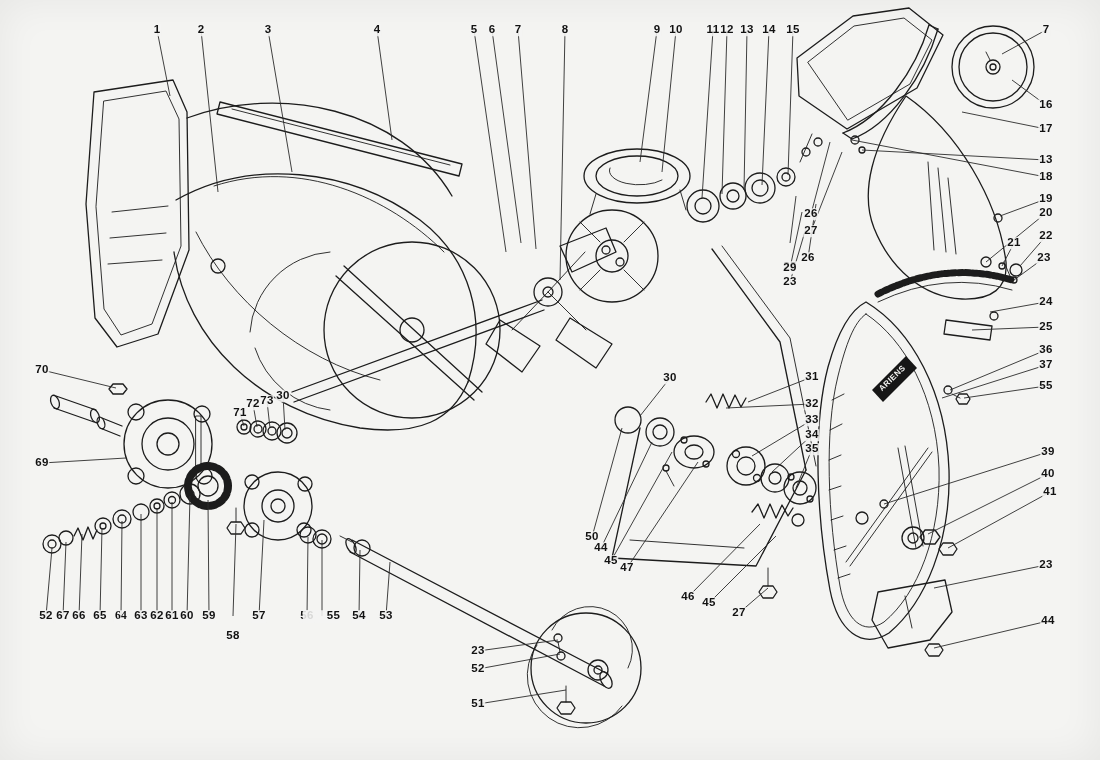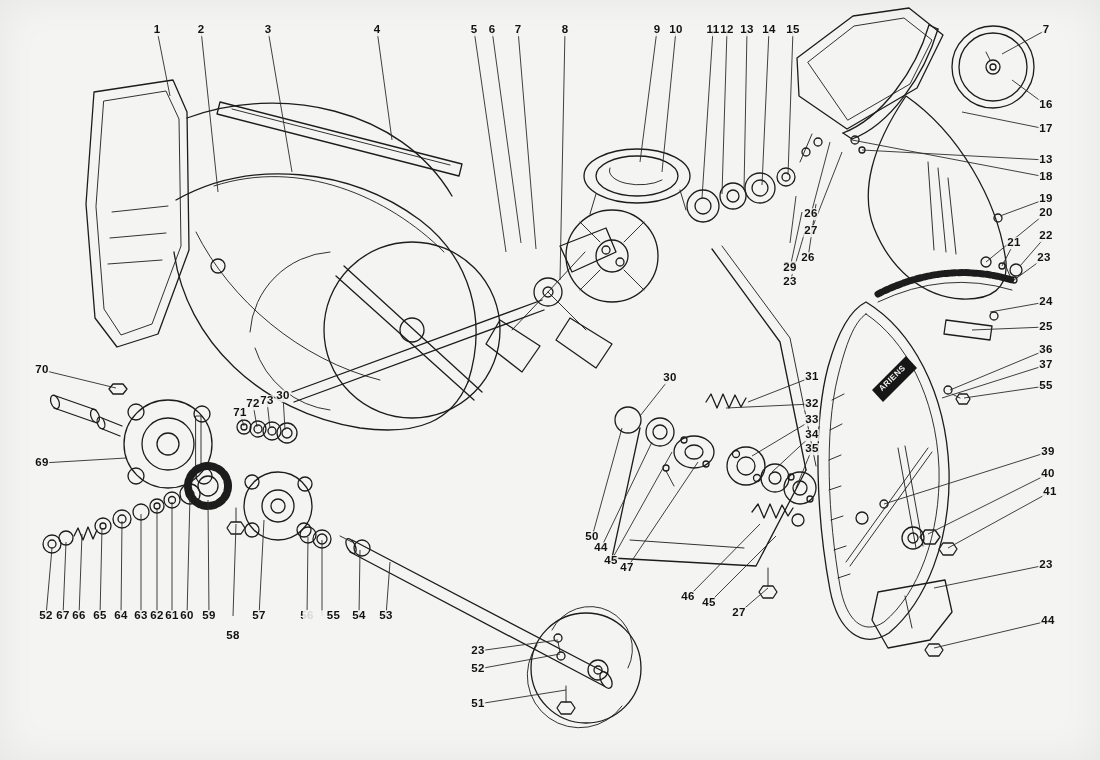--- a/index.html
+++ b/index.html
@@ -435,21 +435,21 @@
       <span class="callout" style="left: 42px; top: 370px;">70</span>
       <span class="callout" style="left: 42px; top: 463px;">69</span>
       <span class="callout" style="left: 240px; top: 413px;">71</span>
       <span class="callout" style="left: 253px; top: 404px;">72</span>
       <span class="callout" style="left: 267px; top: 401px;">73</span>
       <span class="callout" style="left: 283px; top: 396px;">30</span>
       <span class="callout" style="left: 46px; top: 616px;">52</span>
       <span class="callout" style="left: 63px; top: 616px;">67</span>
       <span class="callout" style="left: 79px; top: 616px;">66</span>
       <span class="callout" style="left: 100px; top: 616px;">65</span>
-      <span class="callout" style="left: 121px; top: 616px;">64</span>
+      <span class="callout" style="left: 121px; top: 616px; font-family: Liberation Serif, serif;">64</span>
       <span class="callout" style="left: 141px; top: 616px;">63</span>
       <span class="callout" style="left: 157px; top: 616px;">62</span>
       <span class="callout" style="left: 172px; top: 616px;">61</span>
       <span class="callout" style="left: 187px; top: 616px;">60</span>
       <span class="callout" style="left: 209px; top: 616px;">59</span>
       <span class="callout" style="left: 233px; top: 636px;">58</span>
       <span class="callout" style="left: 259px; top: 616px;">57</span>
       <span class="callout" style="left: 307px; top: 616px;">56</span>
       <span class="callout" style="left: 322px; top: 616px; padding-left: 24px;">55</span>
       <span class="callout" style="left: 359px; top: 616px;">54</span>

